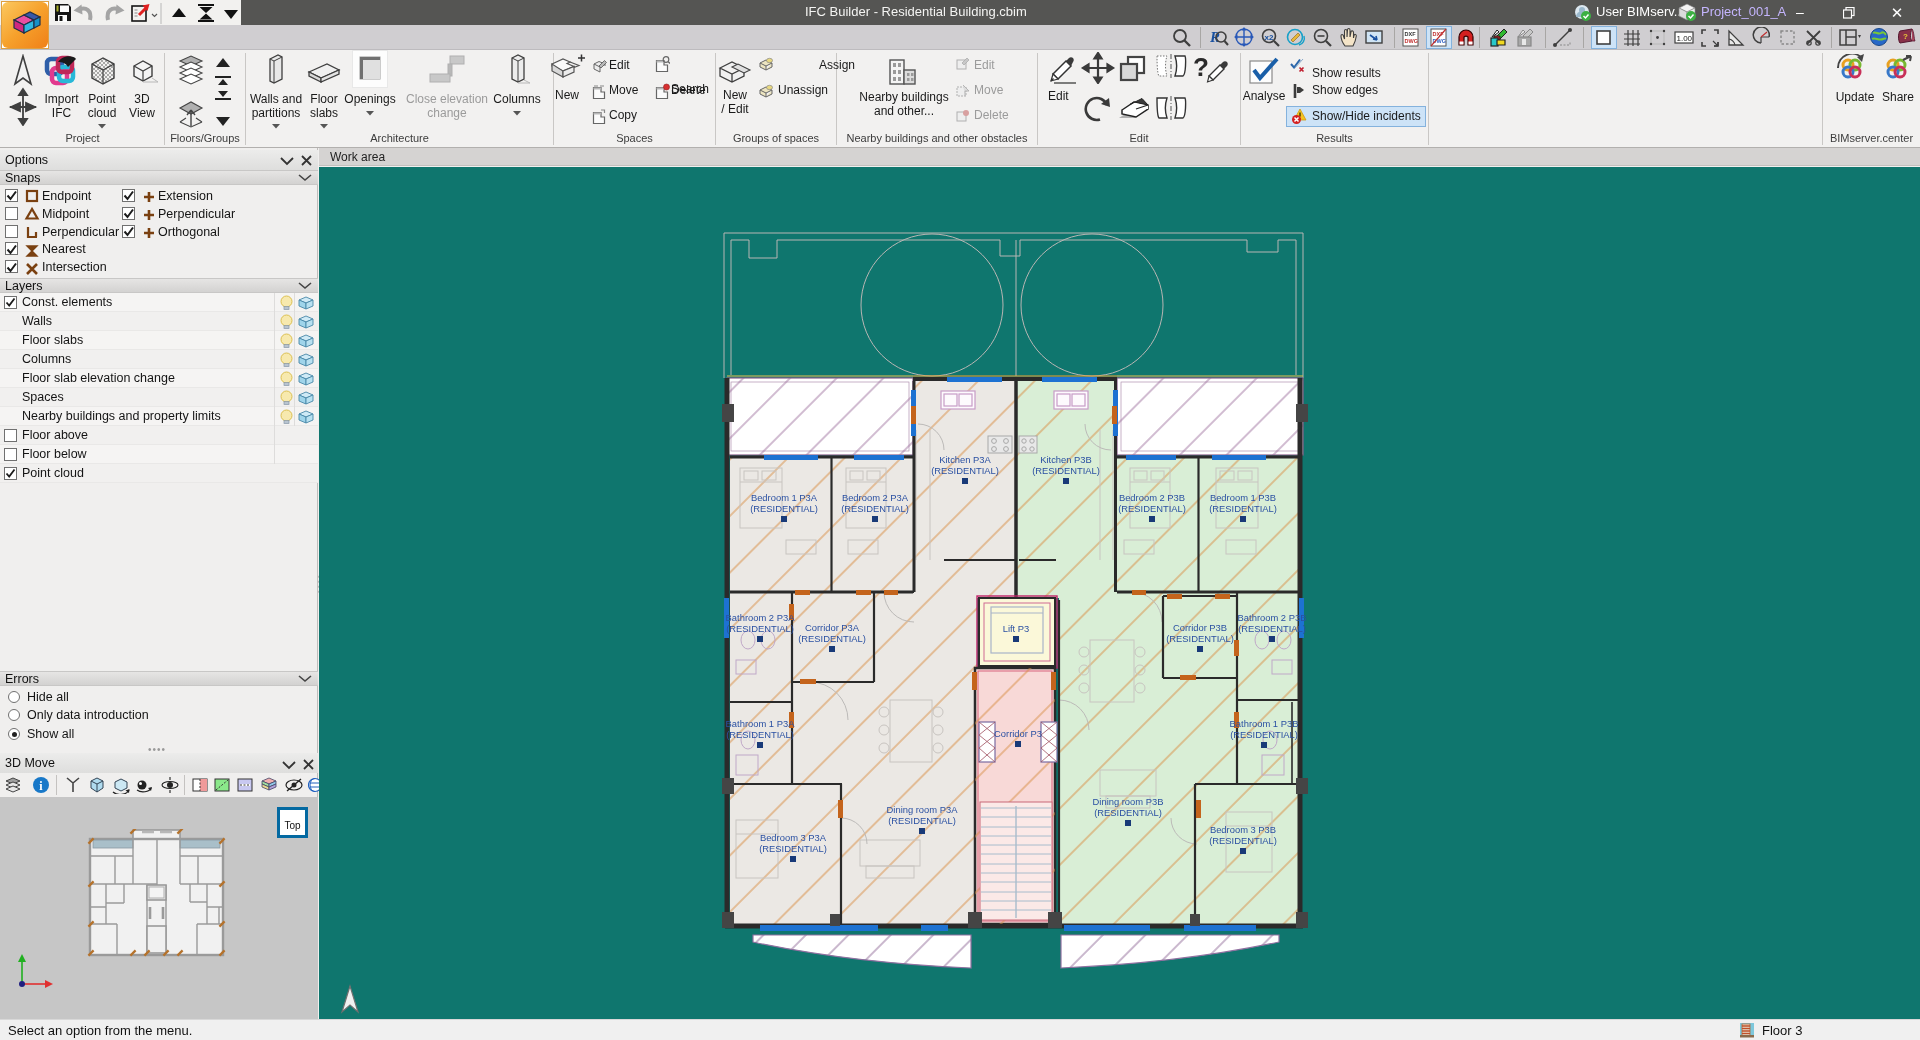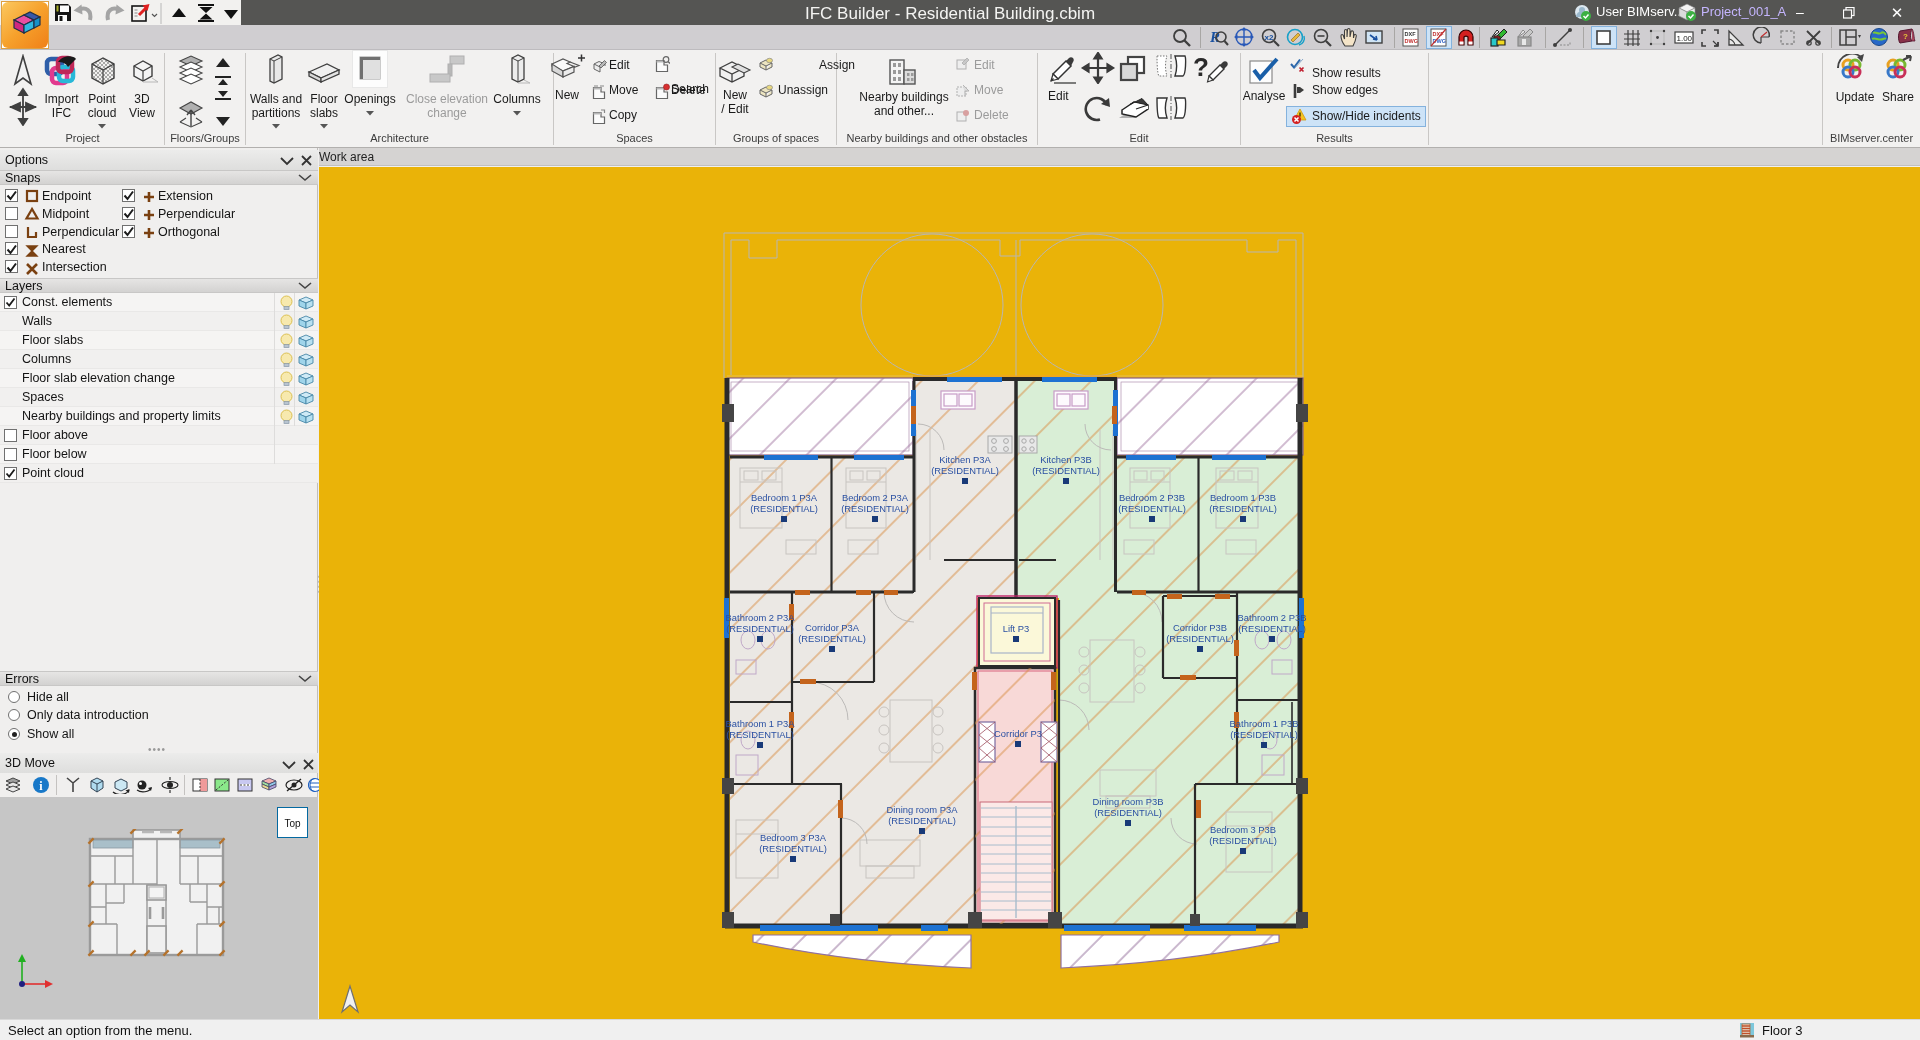--- a/index.html
+++ b/index.html
@@ -14,32 +14,32 @@
 .glabel { position:absolute; top:82px; font-size:11px; color:#3c3c3c; text-align:center; }
 .btnlabel { position:absolute; font-size:12px; color:#1a1a1a; text-align:center; line-height:14px; }
 .smalllabel { position:absolute; font-size:12px; color:#1a1a1a; white-space:nowrap; }
 .graylabel { color:#9b9b9b; }
 #leftpanel { position:absolute; left:0; top:148px; width:318px; height:871px; background:#f0efee; border-right:1px solid #c0bebc; }
 .panelhead { position:absolute; left:0; width:318px; height:15px; background:linear-gradient(#e6e5e4,#d3d2d1); font-size:12.5px; color:#111; padding-left:5px; line-height:15px; border-top:1px solid #c8c7c6; border-bottom:1px solid #c8c7c6; }
 .ptitle { position:absolute; left:0; width:318px; height:20px; font-size:12.5px; color:#111; padding-left:5px; line-height:20px; background:linear-gradient(#ececeb,#dededd); }
 .cb { position:absolute; width:13px; height:13px; background:#fff; border:1px solid #707070; }
 .lbl { position:absolute; font-size:12.5px; color:#141414; white-space:nowrap; }
 .radio { position:absolute; width:12px; height:12px; background:#fff; border:1px solid #707070; border-radius:50%; }
-#workhead { position:absolute; left:319px; top:148px; width:1601px; height:18px; background:#d5d3d2; font-size:12px; color:#222; padding-left:0; line-height:18px; border-bottom:1px solid #c2c0be; }
-#workarea { position:absolute; left:319px; top:167px; width:1601px; height:852px; background:#eab308; overflow:hidden; }
+#workhead { position:absolute; left:319px; top:148px; width:1601px; height:18px; background:#d5d3d2; font-size:12px; color:#222; padding-left:11px; line-height:18px; border-bottom:1px solid #c2c0be; }
+#workarea { position:absolute; left:319px; top:167px; width:1601px; height:852px; background:#0f766e; overflow:hidden; }
 #viewport3d { position:absolute; left:0; top:649px; width:318px; height:222px; background:#c6c6c6; }
 #statusbar { position:absolute; left:0; top:1019px; width:1920px; height:21px; background:#f0f0f0; border-top:1px solid #d8d8d8; font-size:13px; color:#111; }
 .wbtn { position:absolute; top:0; width:46px; height:25px; color:#fff; text-align:center; line-height:25px; font-size:14px; }
 svg { display:block; }
 </style>
 </head>
 <body>
 
 <div id="titlebar">
-  <div class="abs" style="left:805px;top:4px;color:#f4f4f2;font-size:17px;">IFC Builder - Residential Building.cbim</div>
+  <div class="abs" style="left:805px;top:4px;color:#f4f4f2;font-size:13px;">IFC Builder - Residential Building.cbim</div>
 
   <div class="abs" style="left:48px;top:0;width:193px;height:25px;background:#f2f1ef;"></div>
   <svg class="abs" style="left:52px;top:2px;" width="190" height="22" viewBox="0 0 190 22">
     <g fill="none">
       <path d="M3 2 h13 l3 3 v14 h-16 z" fill="#141414"></path>
       <path d="M4.5 3.5 v6 h2 v-6 z" fill="#aab028"></path>
       <rect x="8" y="3.5" width="9" height="6.5" fill="#fcfcfc"></rect>
       <rect x="6" y="13" width="9" height="7" fill="#fcfcfc"></rect>
       <rect x="7.5" y="14" width="3" height="5" fill="#141414"></rect>
       <path d="M38 18 C40 8 34 5 27 7.5" stroke="#a4a4a4" stroke-width="4"></path>
@@ -796,21 +796,21 @@
         <line x1="3" y1="15" x2="17" y2="3" stroke="#222" stroke-width="1.4"></line>
       </svg>
 <svg class="abs" style="left:308px;top:3px;" width="14" height="18" viewBox="0 0 14 18">
         <circle cx="7" cy="9" r="6.5" fill="#fff" stroke="#2060c0" stroke-width="1.2"></circle>
         <path d="M7 2.5 A5 6.5 0 0 0 7 15.5 M2 7 h10 M2 11 h10" stroke="#2060c0" fill="none" stroke-width="1"></path>
       </svg>
     </div>
 
   <div id="viewport3d">
 
-    <div class="abs" style="left:277px;top:10px;width:31px;height:31px;background:#fff;border:1px solid #0369a1;font-size:10px;text-align:center;line-height:31px;color:#111;">Top</div>
+    <div class="abs" style="left:277px;top:10px;width:31px;height:31px;background:#fff;border:3px solid #0369a1;font-size:10px;text-align:center;line-height:31px;color:#111;">Top</div>
 
     <svg class="abs" style="left:86px;top:32px;" width="142" height="132" viewBox="0 0 142 132">
         <rect x="0" y="0" width="142" height="132" fill="#c6c6c6"></rect>
 <rect x="47" y="1" width="47" height="10" fill="#f1f1f1" stroke="#9a9a9a" stroke-width="1.6"></rect>
 <path d="M56 3 h12 M74 3 h12" stroke="#b8b8b8" stroke-width="2.5" fill="none"></path>
 <rect x="4" y="10" width="133" height="116" fill="#f1f1f1" stroke="#9a9a9a" stroke-width="2.4"></rect>
 <rect x="7" y="11" width="40" height="8" fill="#a9bfc9" stroke="#8a9aa2" stroke-width="0.8"></rect>
 <rect x="94" y="11" width="40" height="8" fill="#a9bfc9" stroke="#8a9aa2" stroke-width="0.8"></rect>
 <g stroke="#9a9a9a" stroke-width="1.4" fill="none">
 <path d="M29 27 V55 M47 11 V55 M71 11 V56 M94 11 V55 M112 27 V55"></path>

